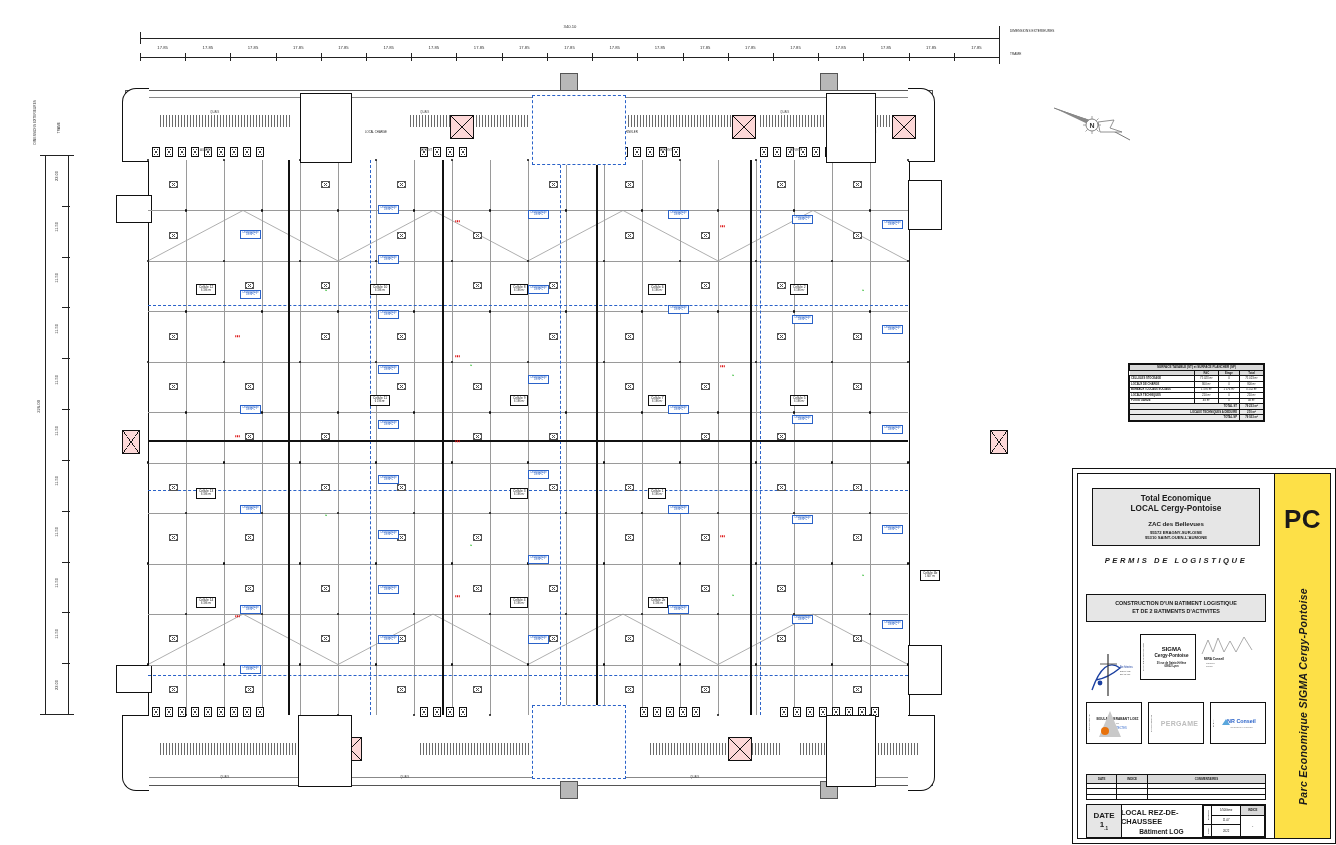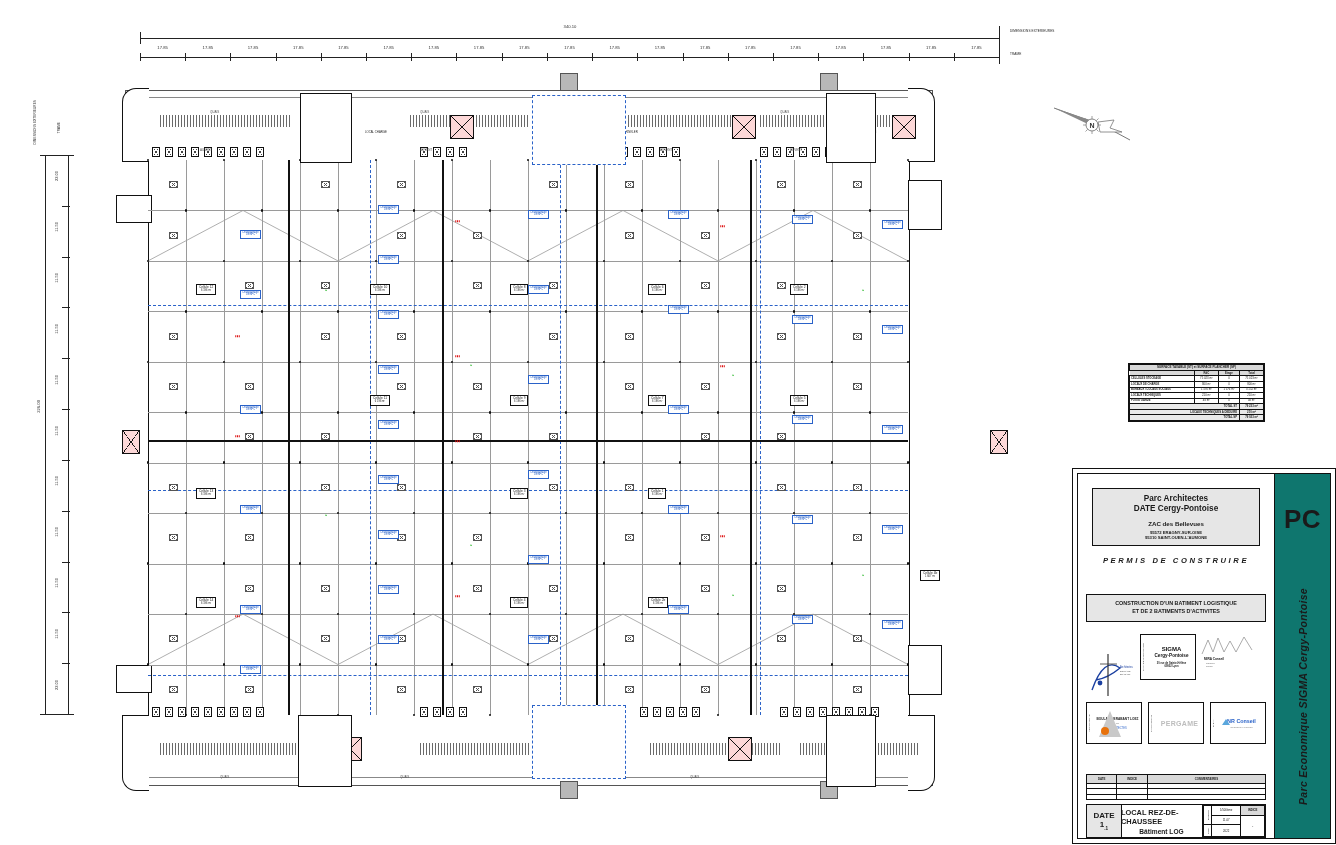--- a/index.html
+++ b/index.html
@@ -70,21 +70,21 @@
   #surface-table .colh{background:#d9d9d9;font-weight:bold;text-align:center;}
   #surface-table .rowlbl{font-weight:bold;font-size:2.7px;}
   #surface-table .num{text-align:center;}
   #surface-table .tot{background:#e9e9e9;text-align:right;font-weight:bold;padding-right:2px;}
 
   
   #cartouche{position:absolute;left:1072px;top:468px;width:262px;height:374px;
              border:1.1px solid #111;background:#fff;}
   #cart-inner{position:absolute;left:4px;top:4px;right:4px;bottom:4px;border:.9px solid #111;}
   #cart-left{position:absolute;left:0;top:0;width:196px;bottom:0;}
-  #cart-right{position:absolute;left:196px;top:0;right:0;bottom:0;background:#0f766e;border-left:.9px solid #111;text-decoration:underline;}
+  #cart-right{position:absolute;left:196px;top:0;right:0;bottom:0;background:#fde047;border-left:.9px solid #111;text-decoration:underline;}
 
   .cbox{position:absolute;border:.9px solid #111;background:#e6e6e6;text-align:center;}
   #owner-box{left:14px;top:14px;right:14px;height:56px;}
   #owner-box .l1{font-size:8.2px;font-weight:bold;margin-top:5px;line-height:1.25;}
   #owner-box .l2{font-size:6.2px;font-weight:bold;margin-top:5px;}
   #owner-box .l3{font-size:4.2px;font-weight:bold;margin-top:3px;line-height:1.3;}
 
   #permis{position:absolute;left:10px;top:82px;right:10px;text-align:center;
           font-size:7.6px;font-weight:bold;font-style:italic;letter-spacing:2.6px;}
 
@@ -1027,28 +1027,28 @@
         </tfoot>
     </table>
   </div>
 
   <div id="cartouche">
     <div id="cart-inner">
 
       <div id="cart-left">
 
         <div class="cbox" id="owner-box">
-          <div class="l1">Parc Architectes</div>
-          <div class="l1" style="margin-top:0">DATE Cergy-Pontoise</div>
+          <div class="l1">Total Economique</div>
+          <div class="l1" style="margin-top:0">LOCAL Cergy-Pontoise</div>
           <div class="l2">ZAC des Bellevues</div>
           <div class="l3">95572 ERAGNY-SUR-OISE</div>
           <div class="l3" style="margin-top:0">95310 SAINT-OUEN-L'AUMONE</div>
         </div>
 
-        <div id="permis">PERMIS DE CONSTRUIRE</div>
+        <div id="permis">PERMIS DE LOGISTIQUE</div>
 
         <div class="cbox" id="project-box">
           <div class="p1">CONSTRUCTION D'UN BATIMENT LOGISTIQUE</div>
           <div class="p1" style="margin-top:0">ET DE 2 BATIMENTS D'ACTIVITES</div>
         </div>
 
         <div class="logo-cell" style="left:62px;top:160px;width:54px;height:44px;">
           <div class="logo-side">MAITRE D'OUVRAGE</div>
           <div class="logo-body">
             <div style="font-size:6px;font-weight:bold;color:#111;">SIGMA</div>

